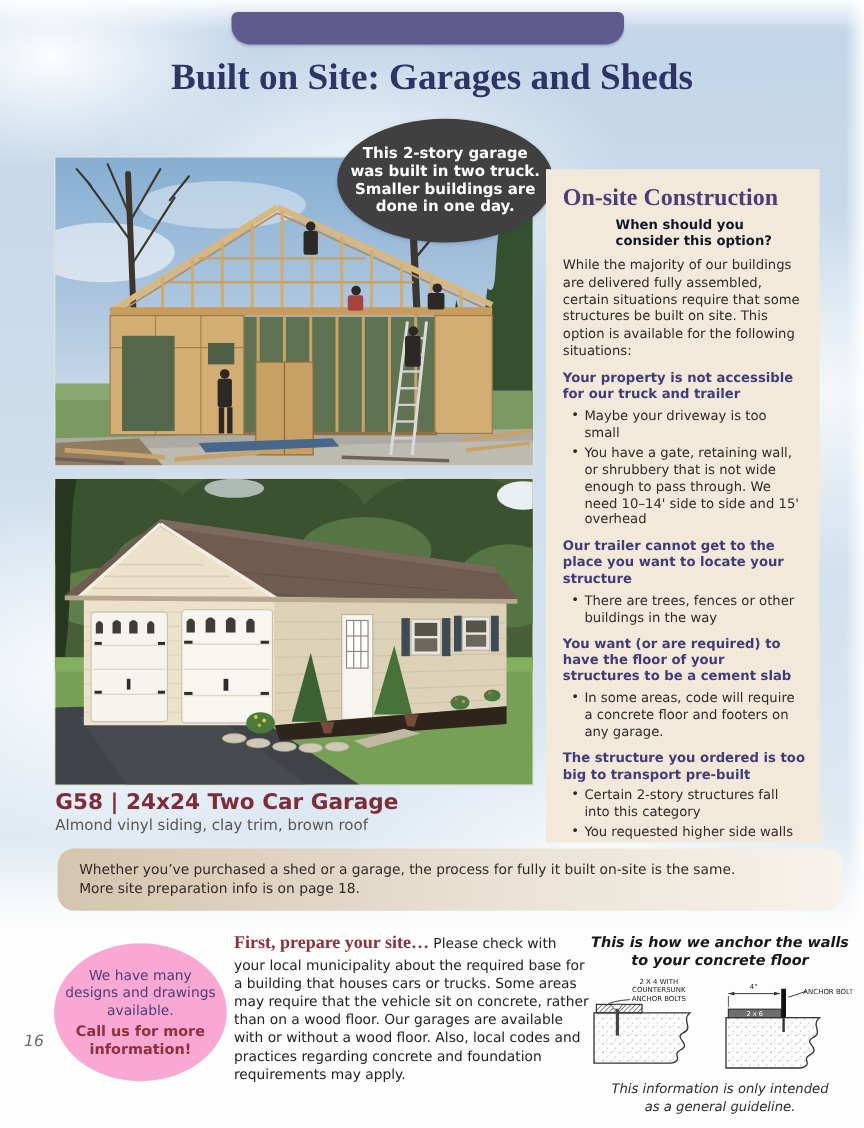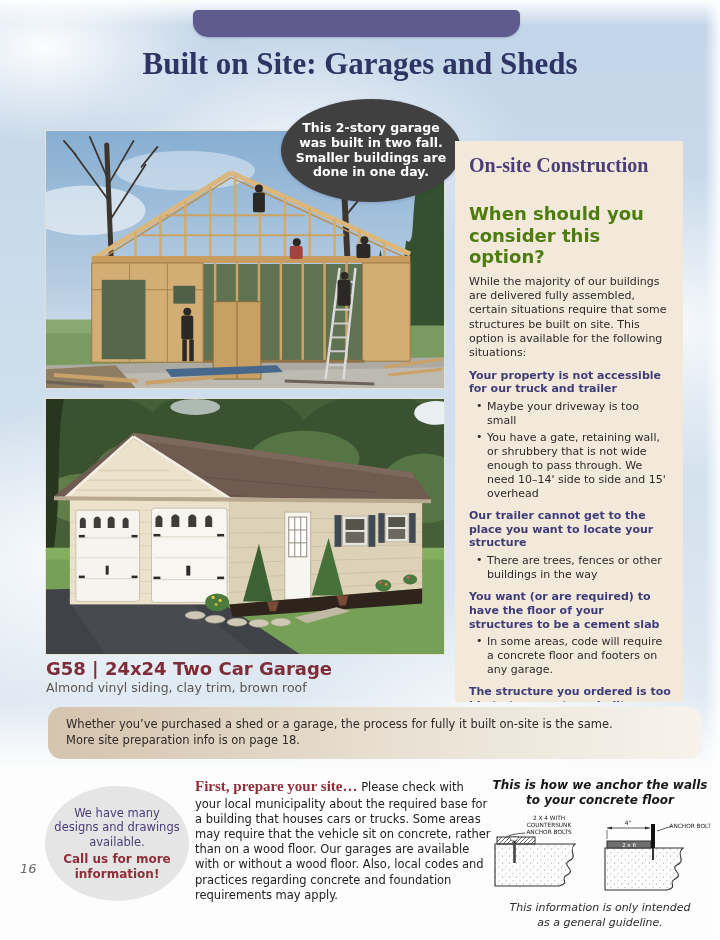--- a/index.html
+++ b/index.html
@@ -36,39 +36,39 @@
 
   .callout { position:absolute; left:281px; top:99px; width:180px; height:103px;
     background:#404040; border-radius:50%;
     display:flex; flex-direction:column; align-items:center; justify-content:center;
     text-align:center; color:#fff; font-weight:bold; font-size:12.5px; line-height:1.18;
     box-shadow:0 1px 3px rgba(60,55,95,.25); }
 
   .sidebar { position:absolute; left:455px; top:141px; width:228px; height:561px;
     background:#f2e9db; padding:13px 12px 10px 14px; overflow:hidden; }
   .sb-heading { font-family:"Liberation Serif","DejaVu Serif",serif; font-weight:bold;
-    font-size:20px; color:#4b3d78; margin-bottom:26px; }
-  .sb-question { color:#4d7c0f; font-weight:bold; font-size:18px; line-height:1.2; margin-bottom:7px; }
+    font-size:20px; color:#4b3d78; margin-bottom:4px; }
+  .sb-question { color:#0f172a; font-weight:bold; font-size:11px; line-height:1.2; margin-bottom:7px;margin-left:44px; }
   .sb-intro { font-size:11px; line-height:1.3; color:#2d2a28; margin-bottom:8px; }
   .sb-subhead { color:#3f3c78; font-weight:bold; font-size:11px; line-height:1.25; margin:8px 0 4px; }
   .sb-bullet { position:relative; padding-left:11px; margin:3px 0 3px 7px;
     font-size:11px; line-height:1.27; color:#2d2a28; }
   .sb-bullet::before { content:"•"; position:absolute; left:0; top:-1px; }
 
   .caption { position:absolute; left:46px; top:658px; width:400px; }
   .caption-model { font-size:18px; font-weight:bold; color:#7e2d38; }
   .caption-specs { font-size:12.5px; color:#5a5550; margin-top:1px; }
 
   .strip { position:absolute; left:48px; top:707px; width:654px; height:52px; border-radius:14px;
     background:linear-gradient(90deg,#d5c4ae,#e9e1d3 55%,#f7f3ec);
     display:flex; flex-direction:column; justify-content:center;
     padding-left:18px; font-size:11.5px; color:#2d2a28; line-height:1.35; }
 
   .oval { position:absolute; left:45px; top:786px; width:144px; height:115px;
-    background:#e5e5e5; border-radius:50%;
+    background:#f9a8d4; border-radius:50%;
     display:flex; flex-direction:column; align-items:center; justify-content:center;
     text-align:center; padding:8px; }
   .oval-text { color:#4b3d78; font-size:11.5px; line-height:1.25; }
   .oval-cta  { color:#8e2f3a; font-weight:bold; font-size:12px; line-height:1.2; margin-top:3px; }
 
   .prepare { position:absolute; left:195px; top:777px; width:296px;
     font-size:11.5px; line-height:1.32; color:#242220; }
   .prepare-lead { font-family:"Liberation Serif","DejaVu Serif",serif; font-weight:bold;
     color:#8e2f3a; font-size:15px; }
 
@@ -204,21 +204,21 @@
     <polygon points="120,240 232,236 238,243 126,248" fill="#47688a"></polygon>
     <g stroke="#caa266" stroke-width="3">
       <line x1="340" y1="238" x2="398" y2="230"></line>
         <line x1="344" y1="246" x2="398" y2="240"></line>
     </g>
   </svg>
 </div>
 
 <div class="callout">
   <div>This 2-story garage</div>
-  <div>was built in two fall.</div>
+  <div>was built in two truck.</div>
   <div>Smaller buildings are</div>
   <div>done in one day.</div>
 </div>
 
 <aside class="sidebar">
   <h2 class="sb-heading">On-site Construction</h2>
   <h3 class="sb-question">When should you consider this option?</h3>
   <p class="sb-intro">While the majority of our buildings are delivered fully assembled, certain situations require that some structures be built on site. This option is available for the following situations:</p>
 
   <div class="sb-section">

